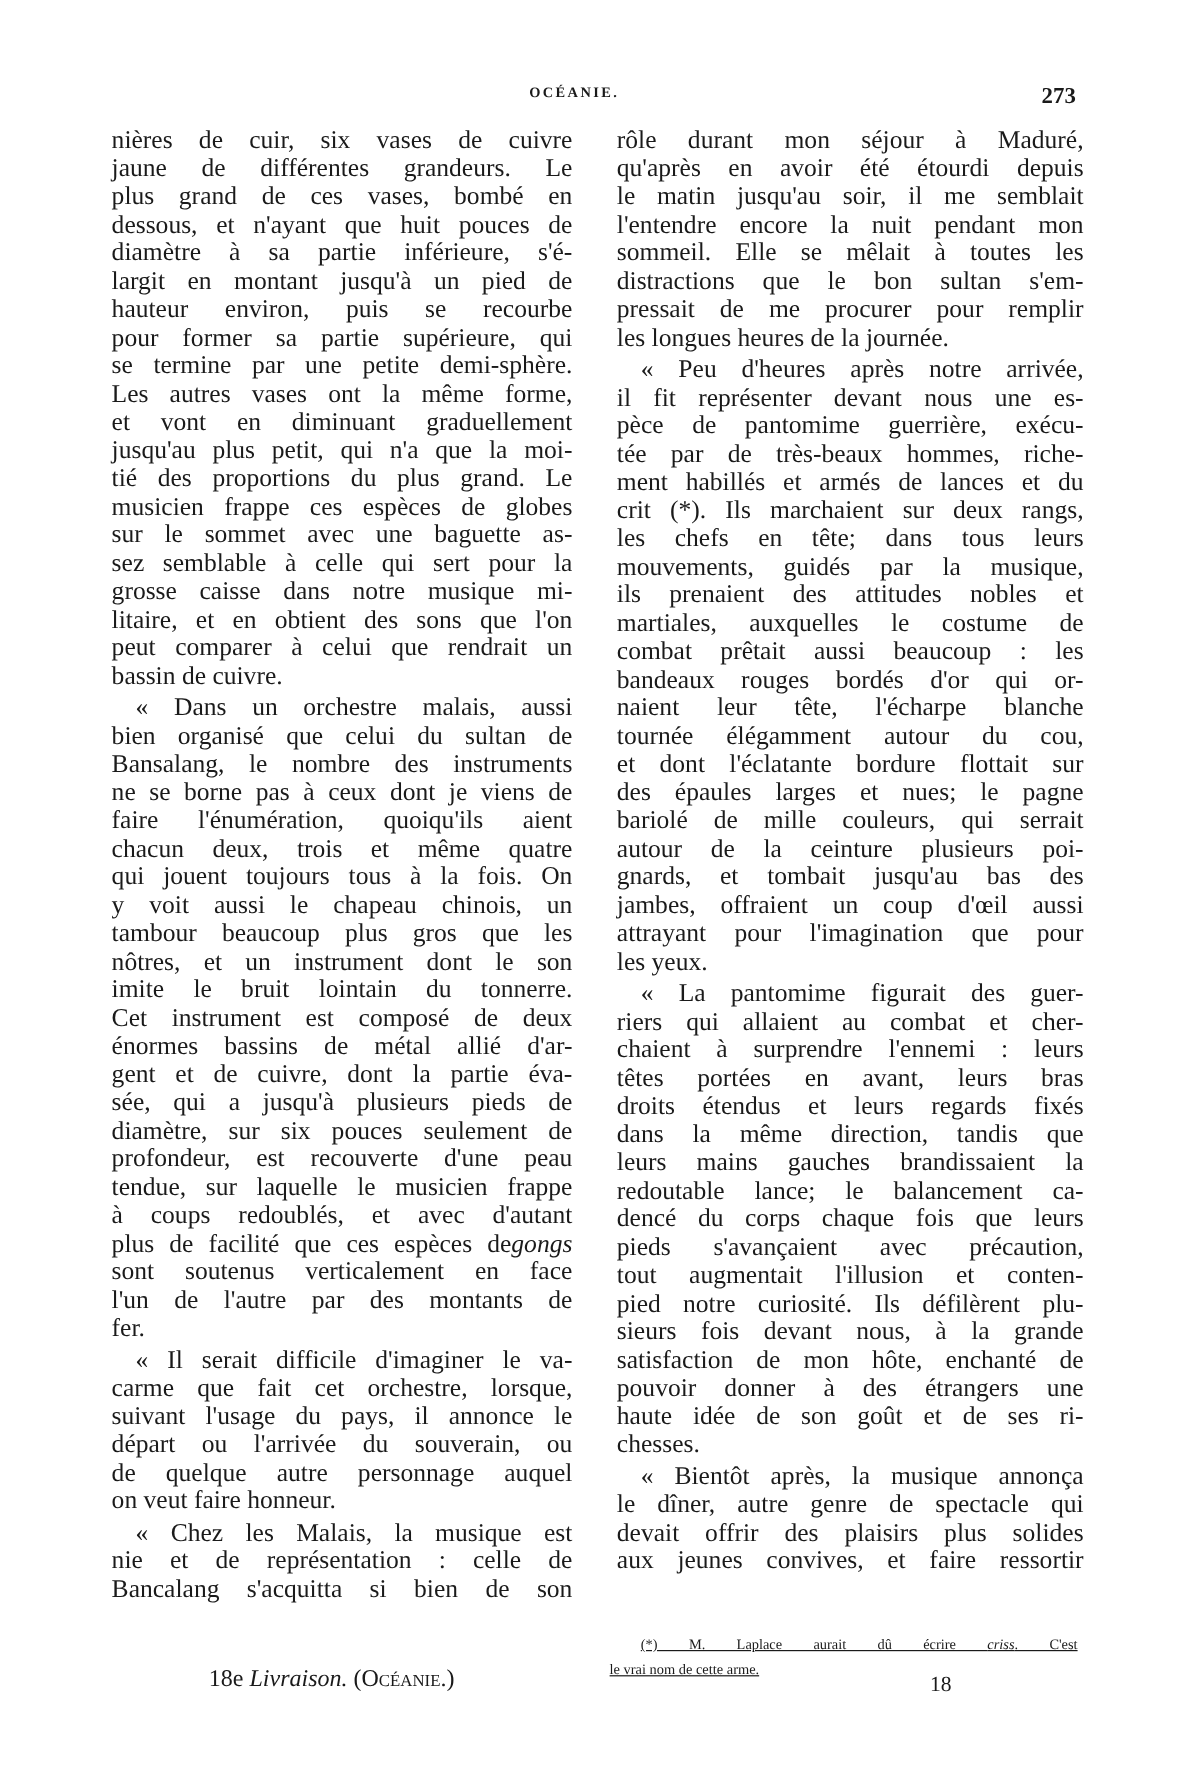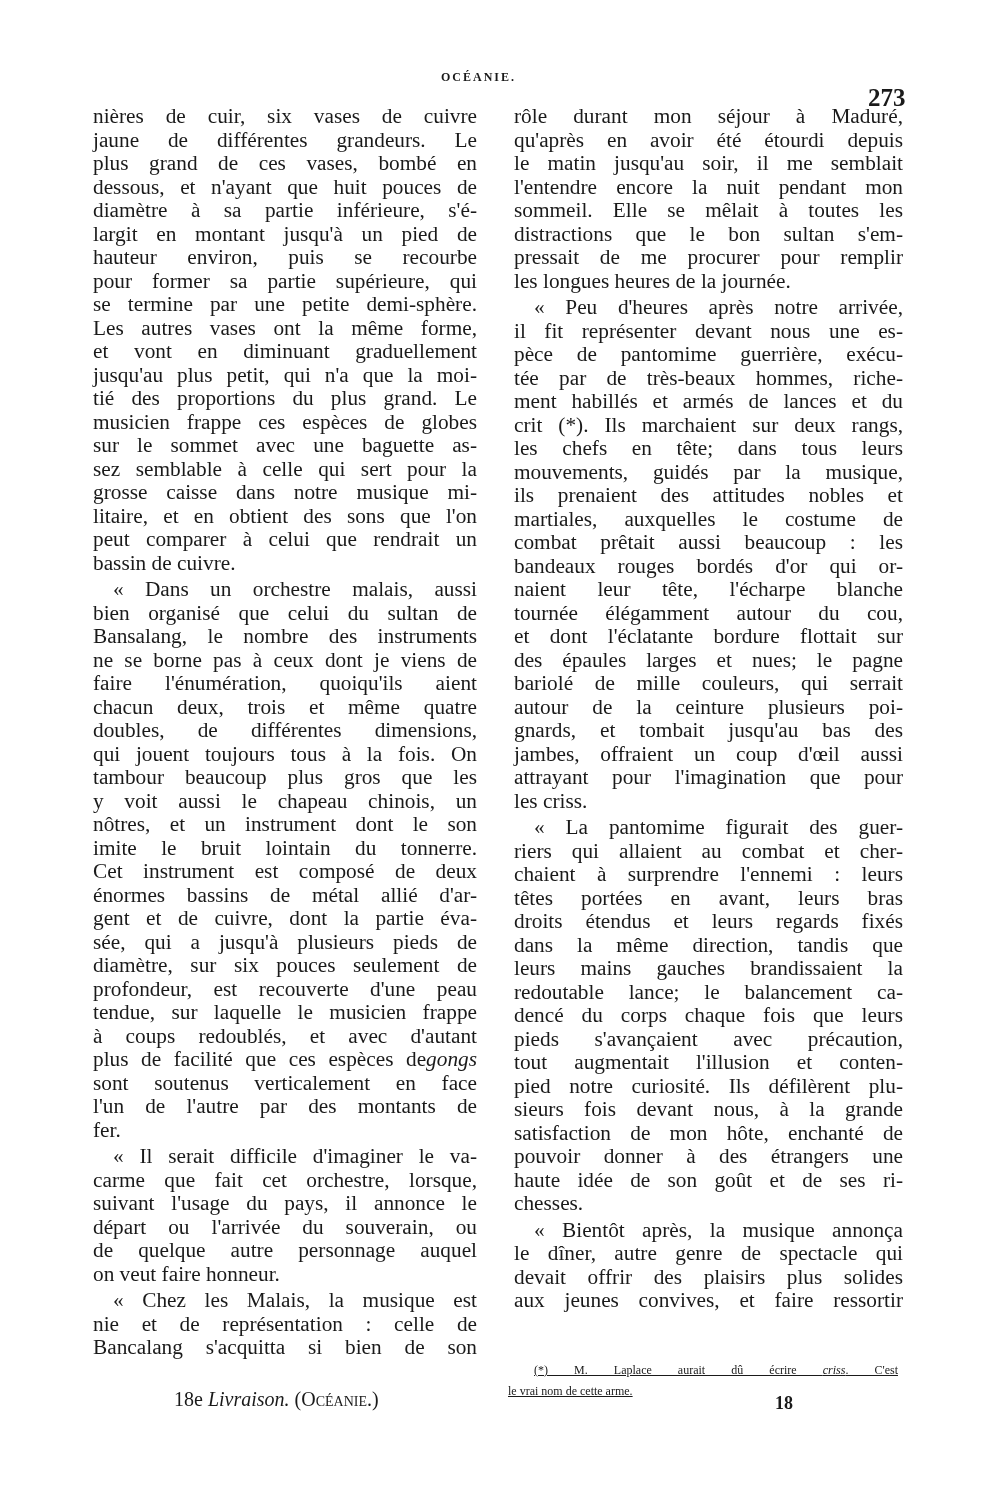--- a/index.html
+++ b/index.html
@@ -1,34 +1,34 @@
 <!DOCTYPE html>
 <html><head>
 <meta charset="utf-8">
 <style>
   html, body { margin: 0; padding: 0; background: #ffffff; }
   body { width: 1000px; height: 1486px; position: relative; overflow: hidden;
          font-family: "Liberation Serif", "DejaVu Serif", serif; color: #1a1a1a; }
   .running-head { position: absolute; top: 70px; left: 0; width: 1000px; height: 30px; }
   .running-title { position: absolute; left: 441px; top: 0; font-size: 12px; letter-spacing: 2px; font-weight: bold; }
-  .page-number { position: absolute; left: 868px; top: 14px; font-size: 25px; font-weight: bold; }
+  .page-number { position: absolute; left: 868px; top: 0; font-size: 19px; font-weight: bold; }
   .column { position: absolute; top: 105px; font-size: 21.3px; line-height: 23.5px; }
   .col-left { left: 93px; width: 384px; }
   .col-right { left: 514px; width: 389px; }
   .line { display: block; white-space: nowrap; text-align: justify; text-align-last: justify; height: 23.5px; }
   .line.last { text-align-last: left; }
   .line.indent { padding-left: 20px; font-family: Liberation Serif, serif; }
   .para-gap { height: 3px; }
   .footnote { position: absolute; left: 508px; top: 1360px; width: 390px; font-size: 12px; line-height: 21px; text-decoration: underline; }
   .footnote .line { height: 21px; }
   .footnote .fn-indent { padding-left: 26px; }
   .signature-left { position: absolute; left: 135px; top: 1388px; font-size: 20px; margin-left: 39px; }
   .signature-left .it { font-style: italic; }
   .signature-left .sc { font-variant: small-caps; }
-  .signature-right { position: absolute; left: 775px; top: 1393px; font-size: 18px; font-weight: bold; }
+  .signature-right { position: absolute; left: 775px; top: 1393px; font-size: 18px; font-weight: normal; }
   em.it { font-style: italic; }
 </style>
 </head>
 <body>
 
 <div class="running-head">
   <span class="running-title">OCÉANIE.</span>
   <span class="page-number">273</span>
 </div>
 
@@ -53,24 +53,23 @@
     <span class="line">litaire, et en obtient des sons que l'on</span>
     <span class="line">peut comparer à celui que rendrait un</span>
     <span class="line last">bassin de cuivre.</span>
     <div class="para-gap"></div>
     <span class="line indent">« Dans un orchestre malais, aussi</span>
     <span class="line">bien organisé que celui du sultan de</span>
     <span class="line">Bansalang, le nombre des instruments</span>
     <span class="line">ne se borne pas à ceux dont je viens de</span>
     <span class="line">faire l'énumération, quoiqu'ils aient</span>
     <span class="line">chacun deux, trois et même quatre</span>
-    <span class="line">doubles, de différentes dimensions,</span>
     <span class="line">qui jouent toujours tous à la fois. On</span>
+    <span class="line">y voit aussi le chapeau chinois, un</span>
     <span class="line">tambour beaucoup plus gros que les</span>
-    <span class="line">y voit aussi le chapeau chinois, un</span>
     <span class="line">nôtres, et un instrument dont le son</span>
     <span class="line">imite le bruit lointain du tonnerre.</span>
     <span class="line">Cet instrument est composé de deux</span>
     <span class="line">énormes bassins de métal allié d'ar-</span>
     <span class="line">gent et de cuivre, dont la partie éva-</span>
     <span class="line">sée, qui a jusqu'à plusieurs pieds de</span>
     <span class="line">diamètre, sur six pouces seulement de</span>
     <span class="line">profondeur, est recouverte d'une peau</span>
     <span class="line">tendue, sur laquelle le musicien frappe</span>
     <span class="line">à coups redoublés, et avec d'autant</span>
@@ -114,21 +113,21 @@
     <span class="line">bandeaux rouges bordés d'or qui or-</span>
     <span class="line">naient leur tête, l'écharpe blanche</span>
     <span class="line">tournée élégamment autour du cou,</span>
     <span class="line">et dont l'éclatante bordure flottait sur</span>
     <span class="line">des épaules larges et nues; le pagne</span>
     <span class="line">bariolé de mille couleurs, qui serrait</span>
     <span class="line">autour de la ceinture plusieurs poi-</span>
     <span class="line">gnards, et tombait jusqu'au bas des</span>
     <span class="line">jambes, offraient un coup d'œil aussi</span>
     <span class="line">attrayant pour l'imagination que pour</span>
-    <span class="line last">les criss.</span>
+    <span class="line last">les yeux.</span>
     <div class="para-gap"></div>
     <span class="line indent">« La pantomime figurait des guer-</span>
     <span class="line">riers qui allaient au combat et cher-</span>
     <span class="line">chaient à surprendre l'ennemi : leurs</span>
     <span class="line">têtes portées en avant, leurs bras</span>
     <span class="line">droits étendus et leurs regards fixés</span>
     <span class="line">dans la même direction, tandis que</span>
     <span class="line">leurs mains gauches brandissaient la</span>
     <span class="line">redoutable lance; le balancement ca-</span>
     <span class="line">dencé du corps chaque fois que leurs</span>

